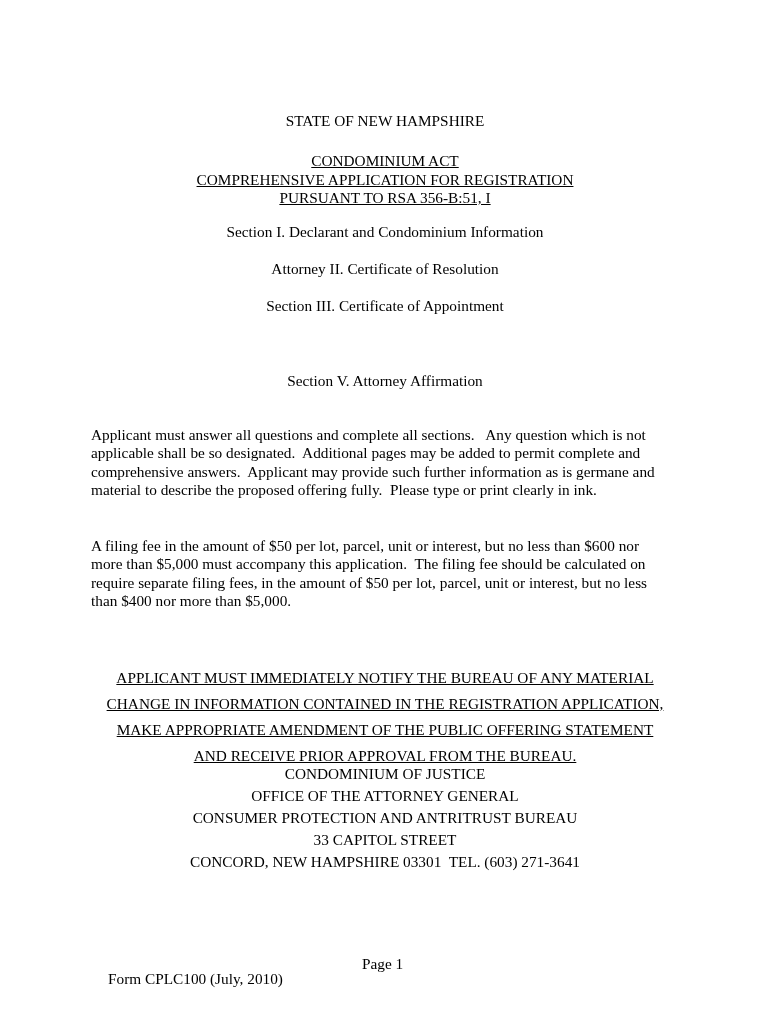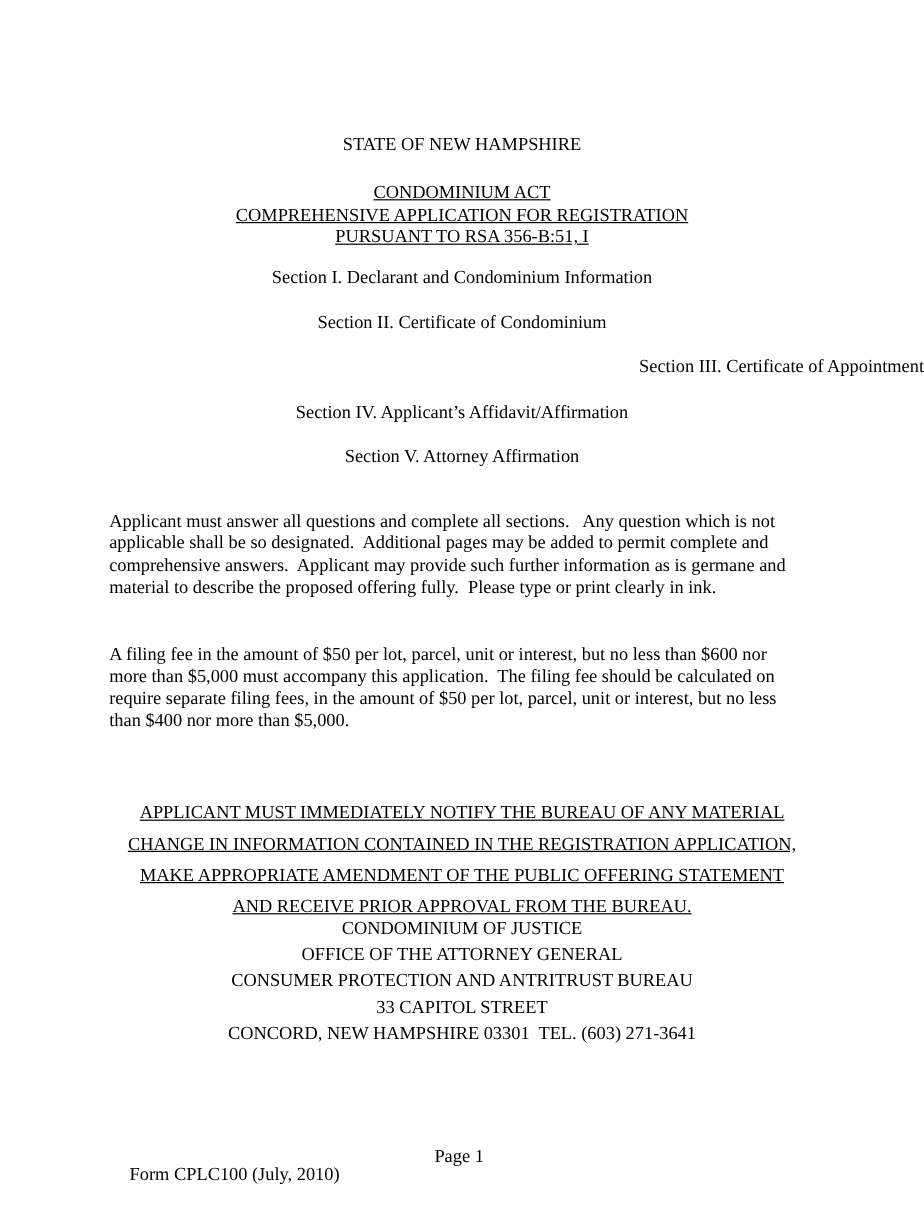--- a/index.html
+++ b/index.html
@@ -23,21 +23,21 @@
     width: 770px;
     text-align: center;
   }
   .line { white-space: pre; }
   .uline { text-decoration: underline; }
   .doc-title { top: 112px; line-height: 18.6px; }
   .heading-block { top: 152px; line-height: 18.7px; }
   .section-line { line-height: 18.4px; }
   .sec-1 { top: 223px; }
   .sec-2 { top: 260px; }
-  .sec-3 { top: 297px; text-align: right; }
+  .sec-3 { top: 297px; }
   .sec-4 { top: 335px; }
   .sec-5 { top: 372px; }
   .body-par {
     left: 91px;
     width: 640px;
     text-align: left;
     line-height: 18.3px;
   }
   .par-instructions { top: 426px; }
   .par-fee { top: 537px; }
@@ -54,23 +54,22 @@
 
   <div class="abs centered doc-title line">STATE OF NEW HAMPSHIRE</div>
 
   <div class="abs centered heading-block">
     <div class="line"><span class="uline">CONDOMINIUM ACT</span></div>
     <div class="line"><span class="uline">COMPREHENSIVE APPLICATION FOR REGISTRATION</span></div>
     <div class="line"><span class="uline">PURSUANT TO RSA 356-B:51, I</span></div>
   </div>
 
   <div class="abs centered section-line line sec-1">Section I. Declarant and Condominium Information</div>
-  <div class="abs centered section-line line sec-2">Section II. Certificate of Condominium</div>
+  <div class="abs centered section-line line sec-2">Attorney II. Certificate of Resolution</div>
   <div class="abs centered section-line line sec-3">Section III. Certificate of Appointment</div>
-  <div class="abs centered section-line line sec-4">Section IV. Applicant’s Affidavit/Affirmation</div>
   <div class="abs centered section-line line sec-5">Section V. Attorney Affirmation</div>
 
   <div class="abs body-par par-instructions">
     <div class="line">Applicant must answer all questions and complete all sections.   Any question which is not</div>
     <div class="line">applicable shall be so designated.  Additional pages may be added to permit complete and</div>
     <div class="line">comprehensive answers.  Applicant may provide such further information as is germane and</div>
     <div class="line">material to describe the proposed offering fully.  Please type or print clearly in ink.</div>
   </div>
 
   <div class="abs body-par par-fee">

